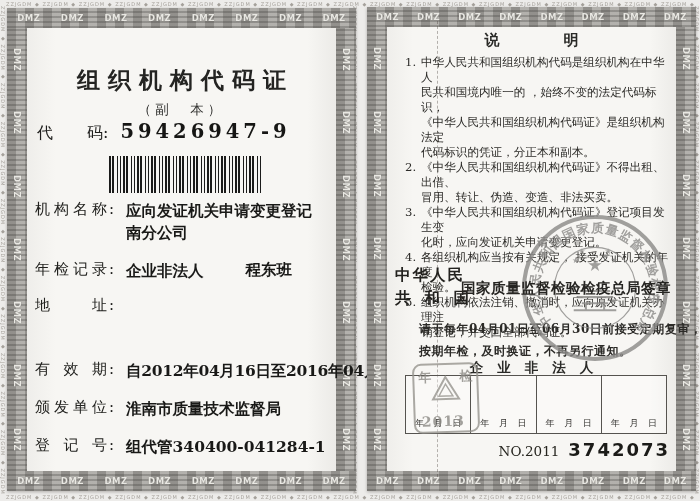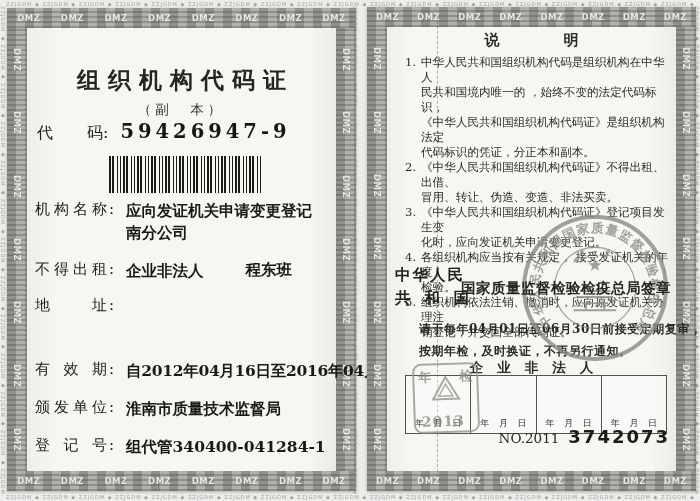--- a/index.html
+++ b/index.html
@@ -74,21 +74,21 @@
   .cell{flex:1;border-left:1px solid #55534f;position:relative;}
   .cell:first-child{border-left:none;}
   .ymd{position:absolute;left:9px;right:9px;bottom:3px;display:flex;justify-content:space-between;
        font-size:9px;color:#33322f;}
   .stamp{left:46px;top:356px;width:62px;height:66px;border:2.5px solid #97958f;border-radius:9px;
          transform:rotate(-2deg);opacity:.8;z-index:4;}
   .stamp .sy{position:absolute;top:3px;font-size:13px;color:#8d8b86;font-weight:600;}
   .stamp .sy.l{left:4px;} .stamp .sy.r{right:4px;}
   .stamp .tri{position:absolute;left:50%;top:10px;transform:translateX(-50%);}
   .stamp .yr{position:absolute;left:6px;bottom:2px;font-size:14px;font-weight:700;color:#8d8b86;letter-spacing:1px;}
-  .serial{right:26px;top:419px;display:flex;align-items:baseline;z-index:3;}
+  .serial{right:26px;top:432px;display:flex;align-items:baseline;z-index:3;}
   .serial .pre{font-size:13.5px;color:#26251f;}
   .serial .no{margin-left:9px;font-family:"DejaVu Sans",sans-serif;font-weight:700;font-size:18px;
               letter-spacing:2px;color:#1b1b18;}
 </style>
 </head>
 <body>
 
 <div class="micro h" style="top:1px">ZZJGDM ◆ ZZJGDM ◆ ZZJGDM ◆ ZZJGDM ◆ ZZJGDM ◆ ZZJGDM ◆ ZZJGDM ◆ ZZJGDM ◆ ZZJGDM ◆ ZZJGDM ◆ ZZJGDM ◆ ZZJGDM ◆ ZZJGDM ◆ ZZJGDM ◆ ZZJGDM ◆ ZZJGDM ◆ ZZJGDM ◆ ZZJGDM ◆ ZZJGDM ◆ ZZJGDM ◆ ZZJGDM ◆ ZZJGDM ◆ ZZJGDM ◆ ZZJGDM ◆ ZZJGDM ◆ ZZJGDM ◆ ZZJGDM ◆ ZZJGDM ◆ ZZJGDM ◆ ZZJGDM ◆ ZZJGDM ◆ ZZJGDM ◆ ZZJGDM ◆ ZZJGDM ◆ ZZJGDM ◆ ZZJGDM ◆ ZZJGDM ◆ ZZJGDM ◆ ZZJGDM ◆ ZZJGDM ◆ </div>
 <div class="micro h" style="top:494px">ZZJGDM ◆ ZZJGDM ◆ ZZJGDM ◆ ZZJGDM ◆ ZZJGDM ◆ ZZJGDM ◆ ZZJGDM ◆ ZZJGDM ◆ ZZJGDM ◆ ZZJGDM ◆ ZZJGDM ◆ ZZJGDM ◆ ZZJGDM ◆ ZZJGDM ◆ ZZJGDM ◆ ZZJGDM ◆ ZZJGDM ◆ ZZJGDM ◆ ZZJGDM ◆ ZZJGDM ◆ ZZJGDM ◆ ZZJGDM ◆ ZZJGDM ◆ ZZJGDM ◆ ZZJGDM ◆ ZZJGDM ◆ ZZJGDM ◆ ZZJGDM ◆ ZZJGDM ◆ ZZJGDM ◆ ZZJGDM ◆ ZZJGDM ◆ ZZJGDM ◆ ZZJGDM ◆ ZZJGDM ◆ ZZJGDM ◆ ZZJGDM ◆ ZZJGDM ◆ ZZJGDM ◆ ZZJGDM ◆ </div>
 <div class="micro v" style="left:0px">ZZJGDM ◆ ZZJGDM ◆ ZZJGDM ◆ ZZJGDM ◆ ZZJGDM ◆ ZZJGDM ◆ ZZJGDM ◆ ZZJGDM ◆ ZZJGDM ◆ ZZJGDM ◆ ZZJGDM ◆ ZZJGDM ◆ ZZJGDM ◆ ZZJGDM ◆ ZZJGDM ◆ ZZJGDM ◆ ZZJGDM ◆ ZZJGDM ◆ ZZJGDM ◆ ZZJGDM ◆ ZZJGDM ◆ ZZJGDM ◆ ZZJGDM ◆ ZZJGDM ◆ ZZJGDM ◆ ZZJGDM ◆ ZZJGDM ◆ ZZJGDM ◆ ZZJGDM ◆ ZZJGDM ◆ </div>
@@ -146,21 +146,21 @@
 
   <div class="abs barcode"></div>
 
   <div class="abs frow" style="top:192px">
     <span class="jlabel">机构名称</span>
       <span class="colon">:</span>
     <span class="fval"><span>应向发证机关申请变更登记</span><br><span>南分公司</span></span>
   </div>
 
   <div class="abs frow" style="top:252px">
-    <span class="jlabel">不得出租</span>
+    <span class="jlabel">年检记录</span>
       <span class="colon">:</span>
     <span class="fval">企业非法人</span>
     <span class="fextra">程东班</span>
   </div>
 
   <div class="abs frow" style="top:288px">
     <span class="jlabel">地址</span>
       <span class="colon">:</span>
   </div>
 

